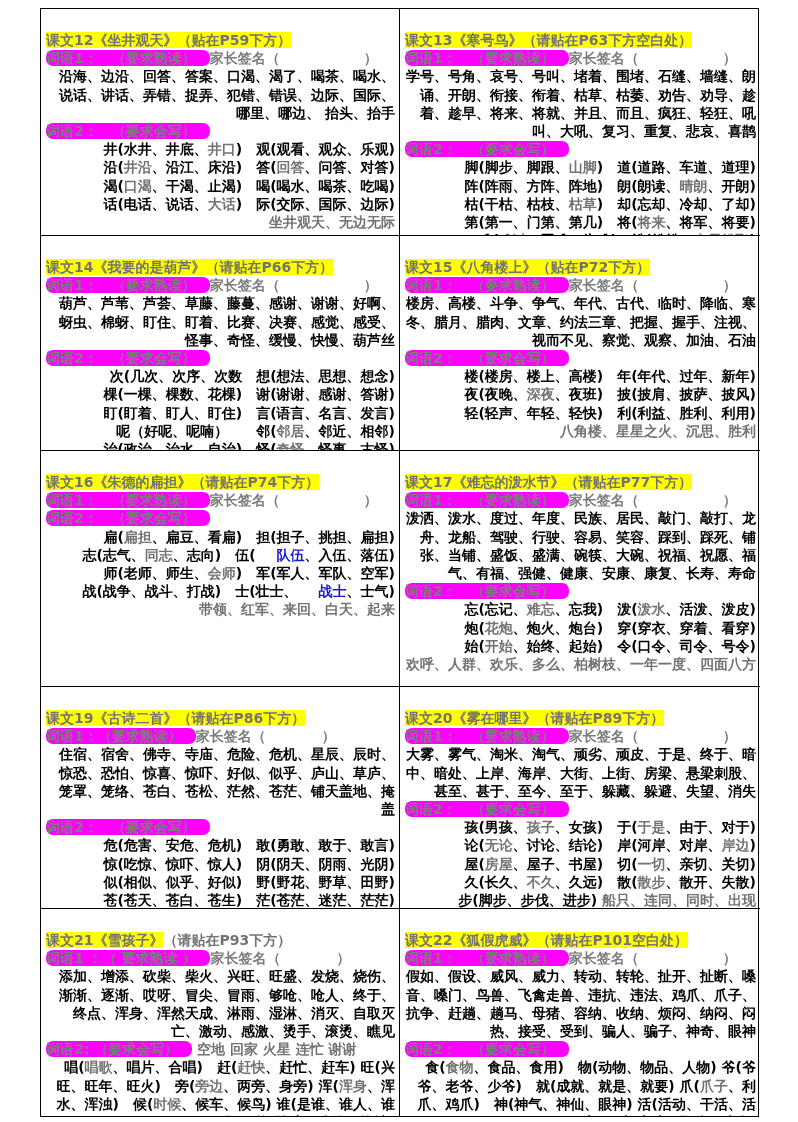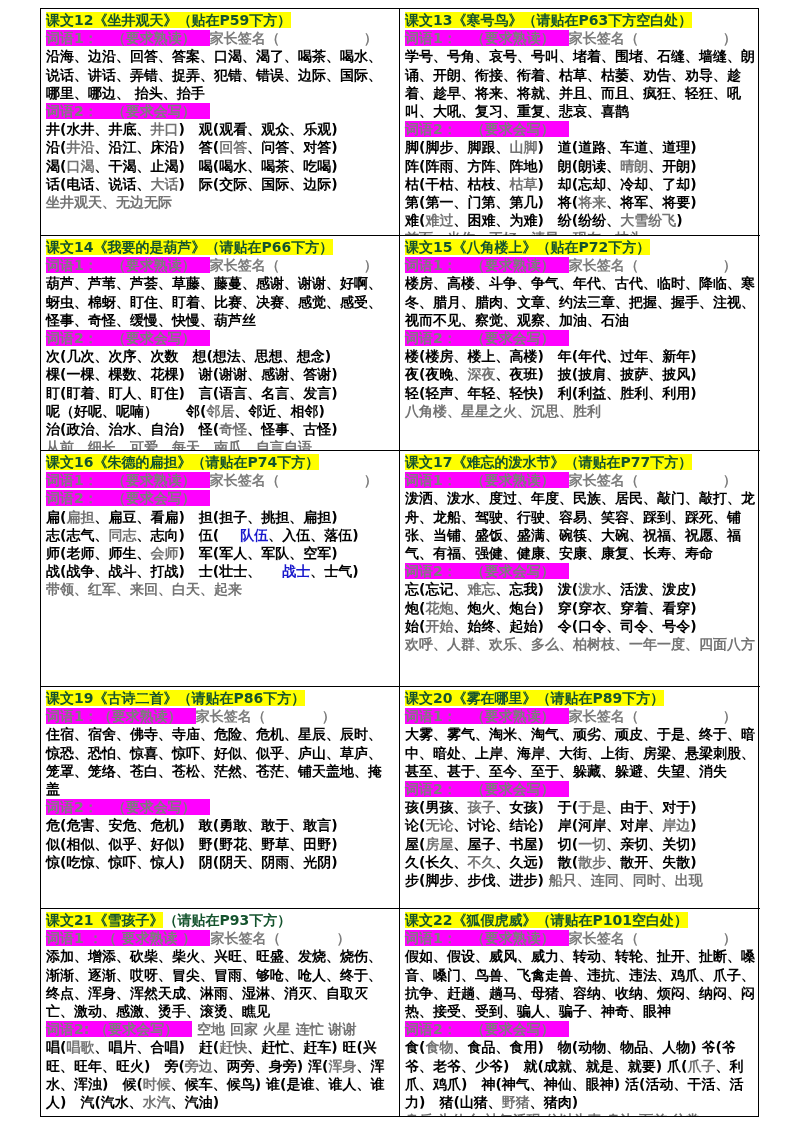--- a/index.html
+++ b/index.html
@@ -21,26 +21,26 @@
     border-bottom: 1px solid #000;
     padding: 2px 4px 2px 5px;
     overflow: hidden;
     font-weight: 700;
     font-size: 14px;
     line-height: 1.3;
     color: #000;
   }
   .cell:nth-child(2n) { border-right: none; }
   .cell:nth-child(9), .cell:nth-child(10) { border-bottom: none; }
-  .title { color:#14532d; white-space: nowrap; }
+  .title { color:#737373; white-space: nowrap; margin-top: 20px; }
   .hl-yellow { background:#ffff00; }
   .labelrow { color:#7d7d7d; }
-  .hl-magenta { background:#ff00ff; padding-right: 14px; }
+  .hl-magenta { background:#ff00ff; padding-right: 14px; border-radius: 7px; }
   .sign { color:#7d7d7d; }
-  .words { text-align: left; word-break: break-all; }
+  .words { text-align: right; word-break: break-all; }
   .c-r { color:#737373; }
   .c-b { color:#1818cc;margin-left:21px; }
   .w2line { min-height: 18px; }
 </style>
 </head>
 <body>
 
 <div class="grid">
     <div class="cell">
       <div class="title"><span class="hl-yellow">课文12《坐井观天》（贴在P59下方）</span></div>
@@ -119,22 +119,23 @@
         <div class="w2line"><span class="c-r">欢呼、人群、欢乐、多么、柏树枝、一年一度、四面八方</span></div>
       </div>
     </div>
     <div class="cell">
       <div class="title"><span class="hl-yellow">课文19《古诗二首》（请贴在P86下方）</span></div>
       <div class="labelrow"><span class="hl-magenta">词语1：（要求熟读）</span><span class="sign">家长签名（　　　　）</span></div>
       <div class="words">住宿、宿舍、佛寺、寺庙、危险、危机、星辰、辰时、惊恐、恐怕、惊喜、惊吓、好似、似乎、庐山、草庐、笼罩、笼络、苍白、苍松、茫然、苍茫、铺天盖地、掩盖</div>
       <div class="labelrow"><span class="hl-magenta">词语2：　（要求会写）</span></div>
       <div class="words">
         <div class="w2line"><span>危(危害、安危、危机)　敢(勇敢、敢于、敢言)</span></div>
+        <div class="w2line"><span>惊(吃惊、惊吓、惊人)　阴(阴天、阴雨、光阴)</span></div>
         <div class="w2line"><span>似(相似、似乎、好似)　野(野花、野草、田野)</span></div>
-        <div class="w2line"><span>惊(吃惊、惊吓、惊人)　阴(阴天、阴雨、光阴)</span></div>
+        <div class="w2line"><span>苍(苍天、苍白、苍生)　茫(苍茫、迷茫、茫茫)</span></div>
       </div>
     </div>
     <div class="cell">
       <div class="title"><span class="hl-yellow">课文20《雾在哪里》（请贴在P89下方）</span></div>
       <div class="labelrow"><span class="hl-magenta">词语1：　（要求熟读）</span><span class="sign">家长签名（　　　　　　）</span></div>
       <div class="words">大雾、雾气、淘米、淘气、顽劣、顽皮、于是、终于、暗中、暗处、上岸、海岸、大街、上街、房梁、悬梁刺股、甚至、甚于、至今、至于、躲藏、躲避、失望、消失</div>
       <div class="labelrow"><span class="hl-magenta">词语2：　（要求会写）</span></div>
       <div class="words">
         <div class="w2line"><span>孩(男孩、</span><span class="c-r">孩子</span><span>、女孩)　于(</span><span class="c-r">于是</span><span>、由于、对于)</span></div>
         <div class="w2line"><span>论(</span><span class="c-r">无论</span><span>、讨论、结论)　岸(河岸、对岸、</span><span class="c-r">岸边</span><span>)</span></div>

